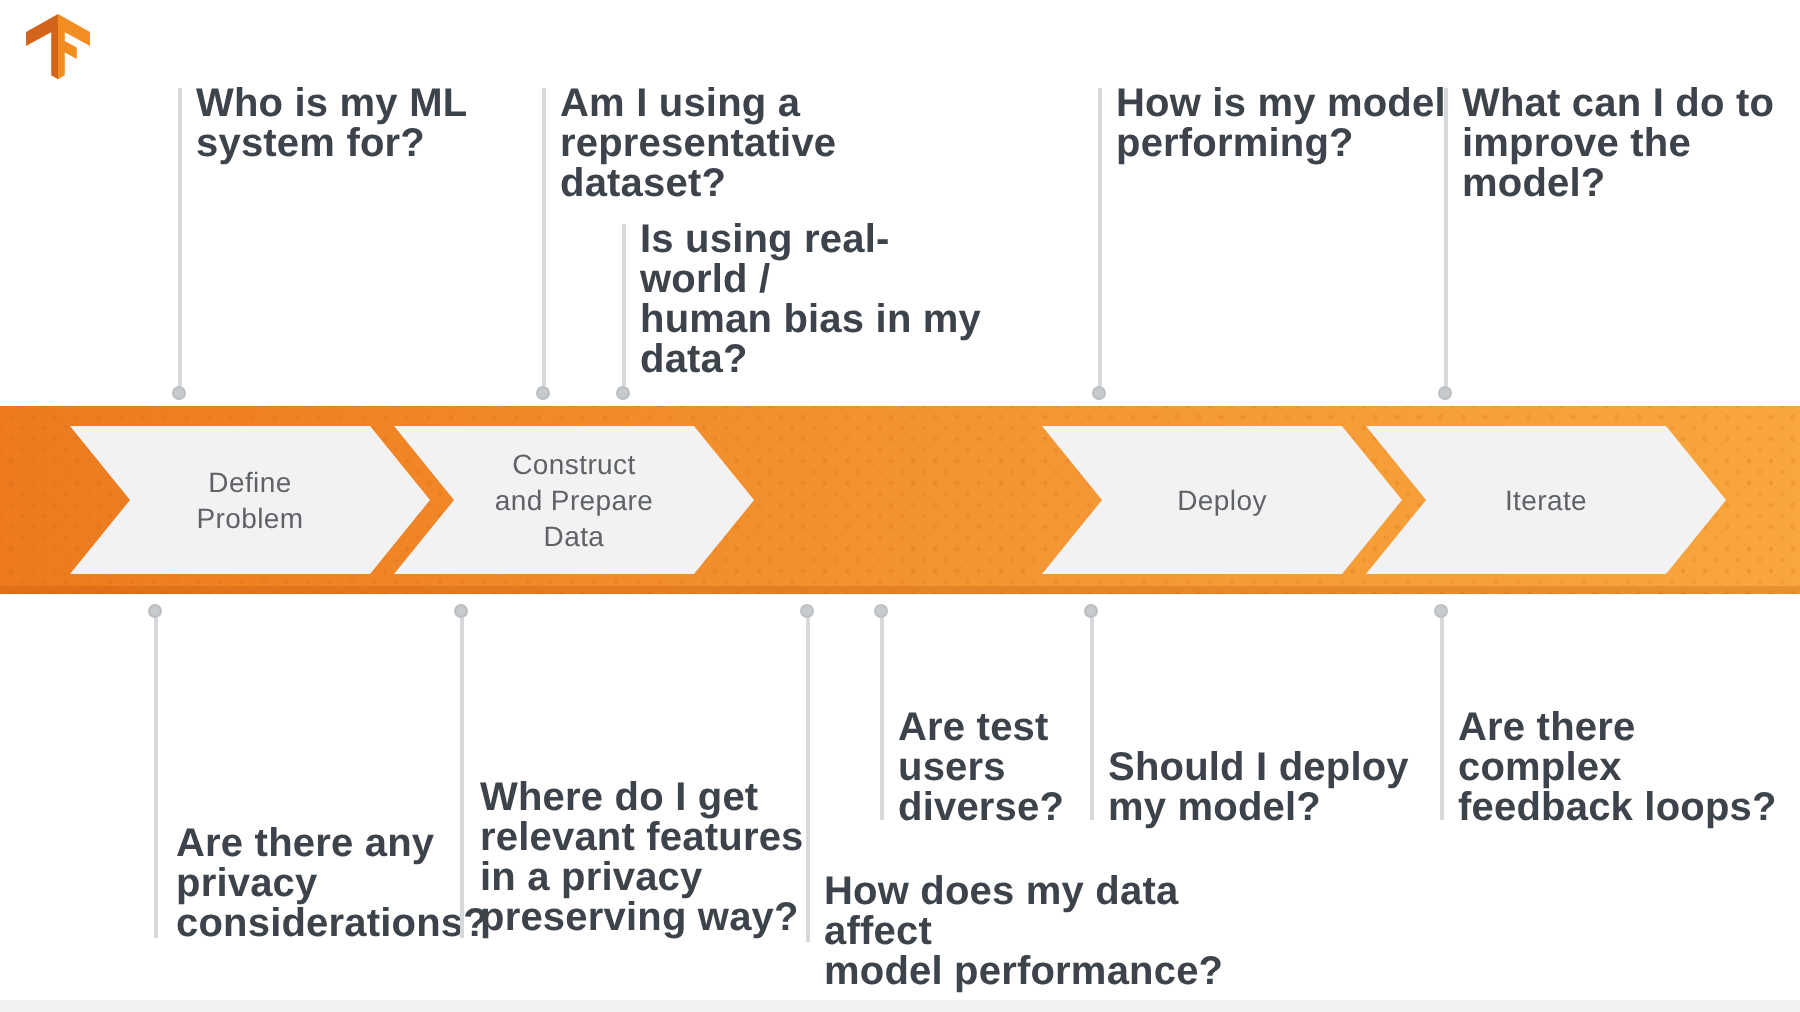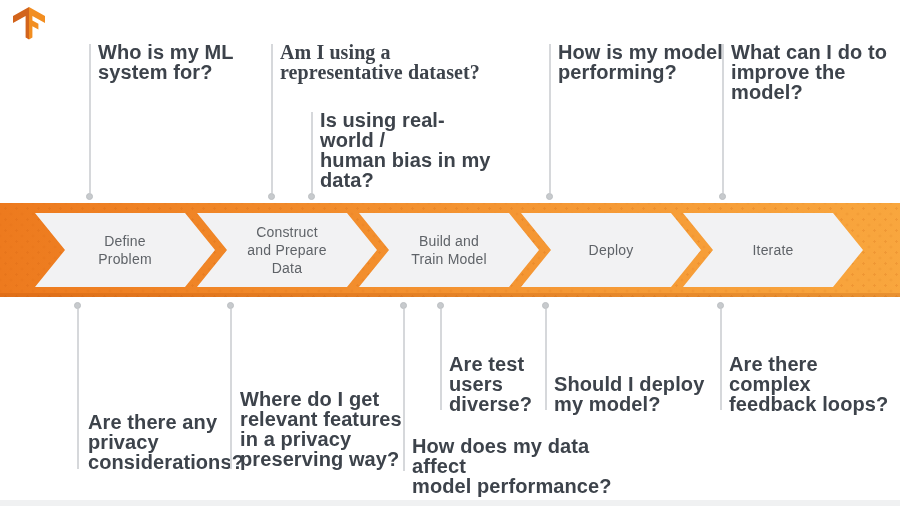--- a/index.html
+++ b/index.html
@@ -52,21 +52,21 @@
     <polygon points="17,0 33,9 33,16 20.4,9.1 20.4,13.5 26.4,16.8 26.4,22.5 20.4,19.2 20.4,30.6 17,32.6" fill="#f28e21"></polygon>
   </svg>
 
   <div class="vline" style="left:89px;top:44px;height:149px;"></div>
   <div class="ldot" style="left:86px;top:193px;"></div>
   <div class="q" style="left:98px;top:42px;width:175px;">Who is my ML
 system for?</div>
 
   <div class="vline" style="left:271px;top:44px;height:149px;"></div>
   <div class="ldot" style="left:268px;top:193px;"></div>
-  <div class="q" style="left:280px;top:42px;width:205px;font-family:Liberation Serif, serif;">Am I using a
+  <div class="q" style="left:280px;top:42px;width:205px;">Am I using a
 representative dataset?</div>
 
   <div class="vline" style="left:311px;top:112px;height:81px;"></div>
   <div class="ldot" style="left:308px;top:193px;"></div>
   <div class="q" style="left:320px;top:110px;width:175px;">Is using real-world /
 human bias in my
 data?</div>
 
   <div class="vline" style="left:549px;top:44px;height:149px;"></div>
   <div class="ldot" style="left:546px;top:193px;"></div>
@@ -80,24 +80,20 @@
 
   <div class="band">
     <div class="chev" style="left:35px;">
       <div class="lbl">Define
 Problem</div>
     </div>
     <div class="chev" style="left:197px;">
       <div class="lbl">Construct
 and Prepare
 Data</div>
-    </div>
-    <div class="chev" style="left:359px;">
-      <div class="lbl">Build and
-Train Model</div>
     </div>
     <div class="chev" style="left:521px;">
       <div class="lbl">Deploy</div>
     </div>
     <div class="chev" style="left:683px;">
       <div class="lbl">Iterate</div>
     </div>
   </div>
 
   <div class="ldot" style="left:74px;top:302px;"></div>

